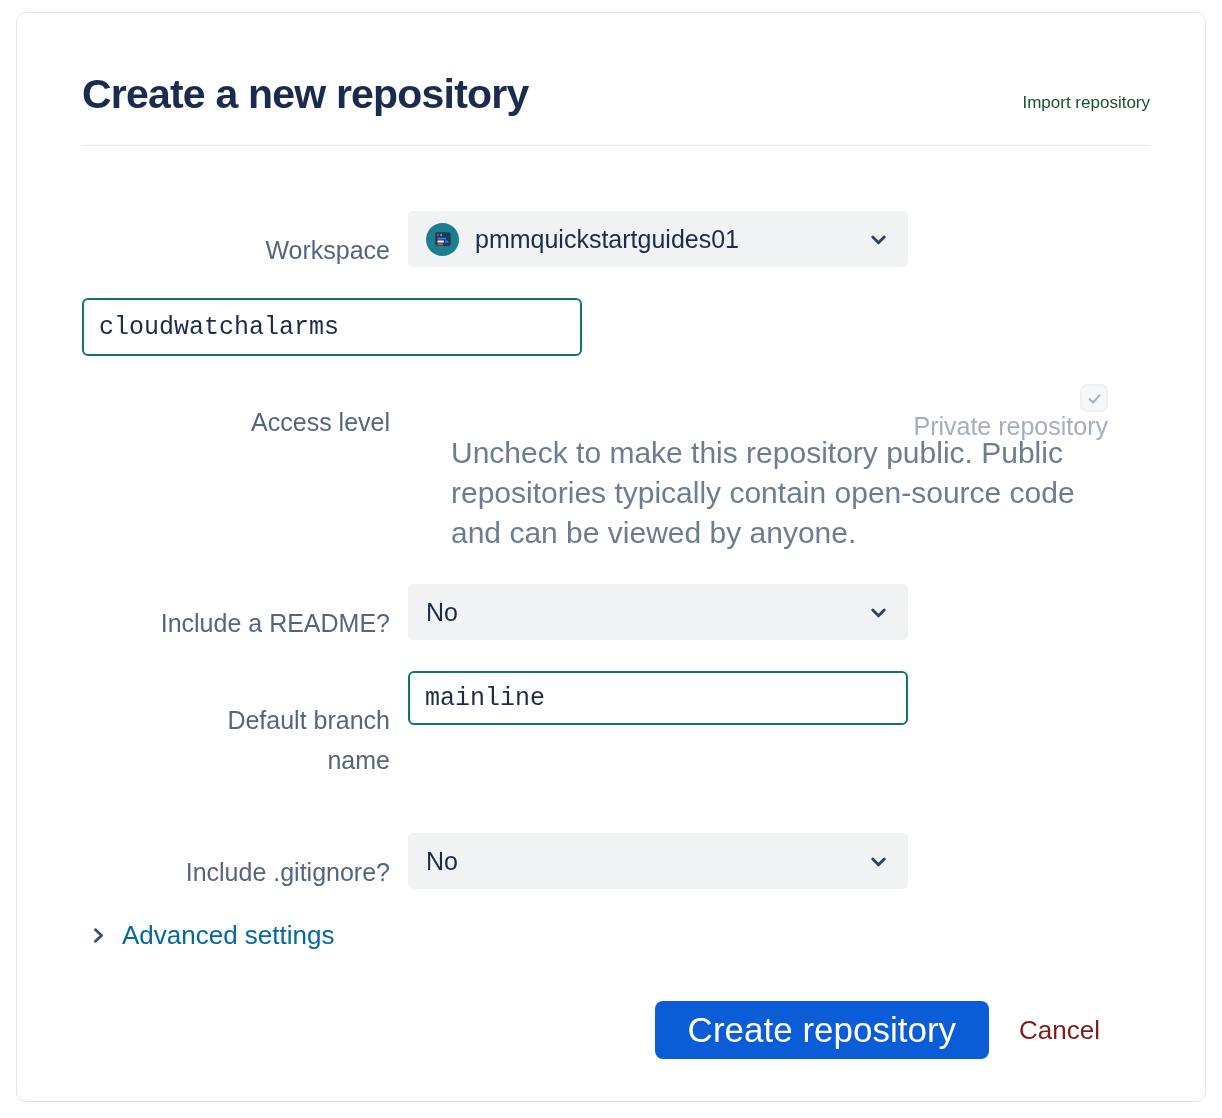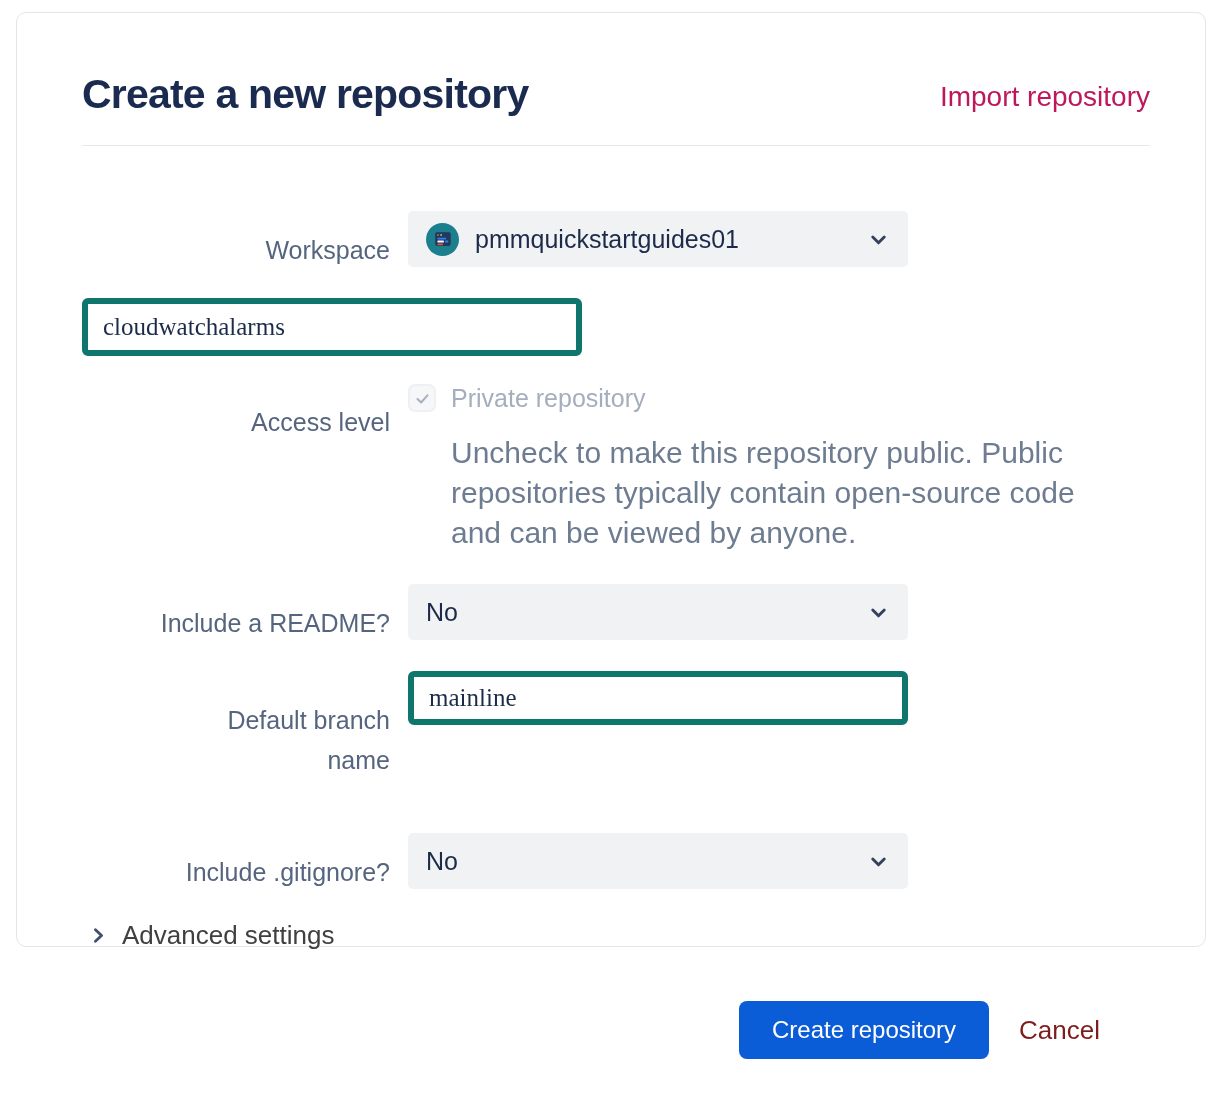--- a/index.html
+++ b/index.html
@@ -7,36 +7,36 @@
   body {
     width: 1222px; height: 1118px;
     background: #ffffff;
     font-family: "Liberation Sans", sans-serif;
     color: #1C2B4A;
     position: relative;
   }
   .card {
     position: absolute;
     left: 16px; top: 12px;
-    width: 1190px; height: 935px;
+    width: 1190px; height: 1090px;
     background: #fff;
     border: 1px solid #E3E5E9;
     border-radius: 10px;
     padding: 58px 55px 0 65px;
   }
   .header { display: flex; justify-content: space-between; align-items: flex-end; }
   .page-title {
     margin: 0;
     font-size: 41px; line-height: 47px;
     font-weight: 700;
     letter-spacing: -0.8px;
     color: #1A2B4F;
   }
   .import-link {
-    font-size: 28px; color: #be185d;
+    font-size: 17px; color: #14532d;
     text-decoration: none; cursor: pointer;
     padding-bottom: 5px;
   }
   .divider { height: 1px; background: #E7E8EB; margin-top: 27px; }
 
   .form { margin-top: 62px; }
   .row { display: flex; margin-bottom: 28px; }
   .row.center { align-items: center; }
   .row.top { align-items: flex-start; }
   .row-label {
@@ -63,32 +63,32 @@
   .select-value { font-size: 25px; color: #1C2B4A; text-align: center; }
   .with-icon .select-value { margin-left: 16px; }
   .chev { margin-left: auto; display: flex; flex: none; }
   .chev svg { width: 23px; height: 23px; }
   .lock { margin-left: auto; margin-right: 24px; display: flex; flex: none; }
   .lock svg { width: 27px; height: 27px; }
   .lock + .chev { margin-left: 0; }
 
   .text-input {
     width: 500px; height: 58px;
-    border: 6px solid #0f766e;
+    border: 2px solid #0f766e;
     border-radius: 6px;
     background: #fff;
-    font-family: Liberation Serif, serif;
+    font-family: Liberation Mono, monospace;
     font-size: 25px; color: #1C2B4A;
     padding: 0 15px;
     outline: none;
   }
   .text-input.short { height: 54px; }
 
   .field-wide { width: 700px; }
-  .checkbox-row { display: flex; align-items: flex-start; height: 32px; }
+  .checkbox-row { display: flex; align-items: flex-end; height: 32px; flex-direction: column; }
   .checkbox {
     width: 28px; height: 28px;
     background: #F6F7F9;
     border: 2px solid #EEF0F3;
     border-radius: 7px;
     display: flex; align-items: center; justify-content: center;
     flex: none;
   }
   .checkbox svg { width: 17px; height: 17px; }
   .checkbox-label { margin-left: 15px; font-size: 25px; color: #A5AEBC; }
@@ -102,31 +102,31 @@
   .row-branch { margin-bottom: 50px; }
   .row-branch .row-label { padding-top: 7px; }
 
   .advanced {
     display: flex; align-items: center;
     margin-left: 6px; margin-top: 22px;
     cursor: pointer; width: fit-content;
   }
   .advanced .chev-right { display: flex; margin-right: 13px; }
   .advanced .chev-right svg { width: 21px; height: 21px; }
-  .advanced-label { font-size: 26px; color: #404040; }
+  .advanced-label { font-size: 26px; color: #0369a1; }
 
   .actions {
     display: flex; align-items: center; justify-content: flex-end;
     margin-top: 50px; padding-right: 50px;
   }
   .btn-primary {
     height: 58px; padding: 0 33px;
     background: #0B5CD7; color: #fff;
     border: none; border-radius: 8px;
-    font-family: inherit; font-size: 24px;
+    font-family: inherit; font-size: 35px;
     cursor: pointer;
   }
   .cancel-link { margin-left: 30px; font-size: 26px; color: #7f1d1d; text-decoration: none; cursor: pointer; }
 </style>
 </head>
 <body>
 
 <div class="card">
 
   <div class="header">

